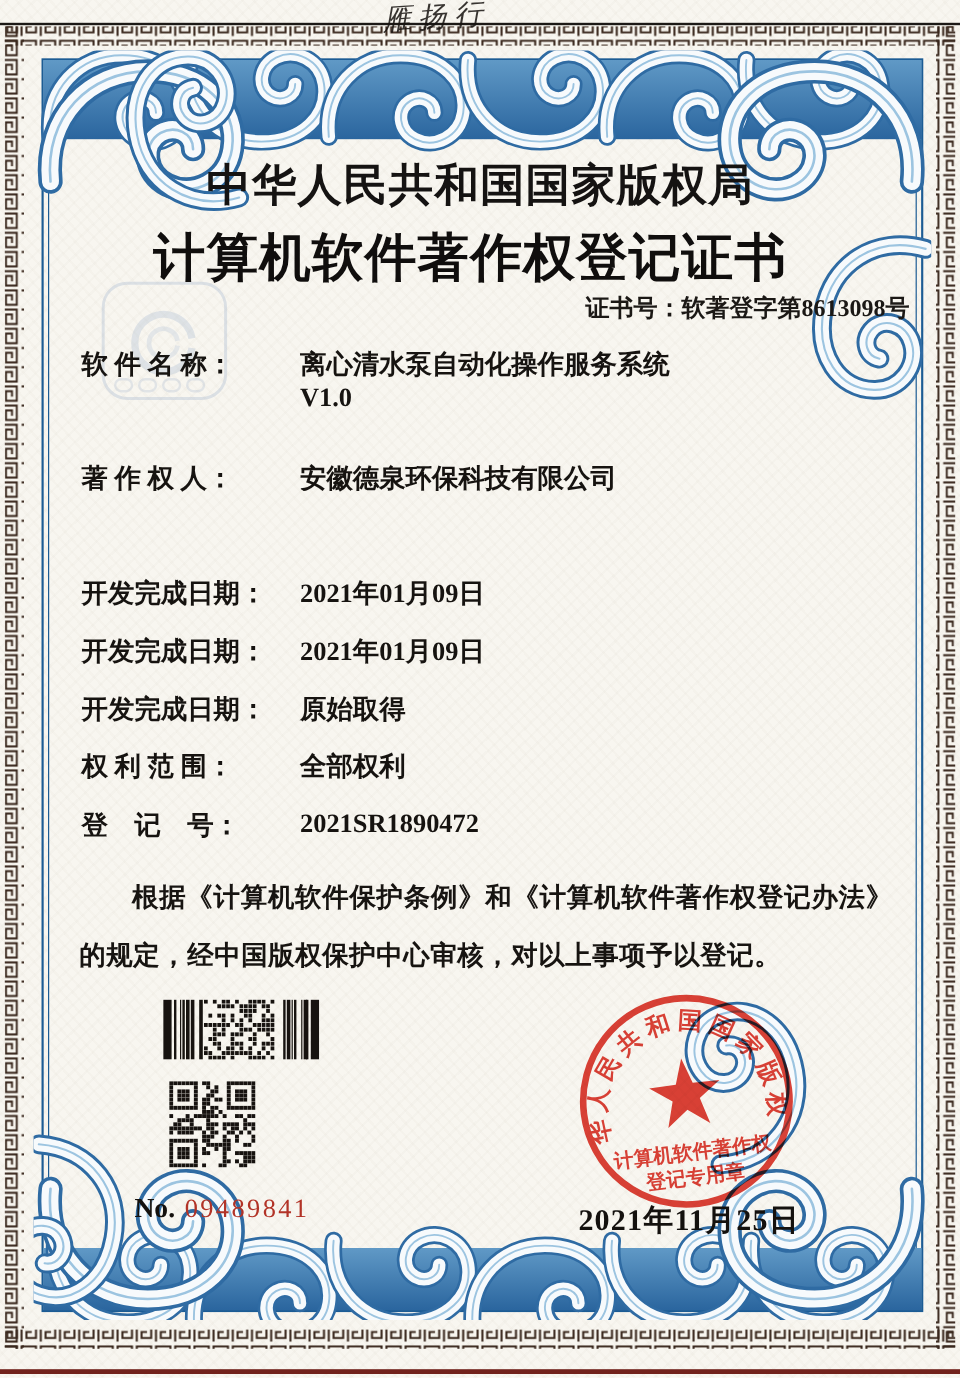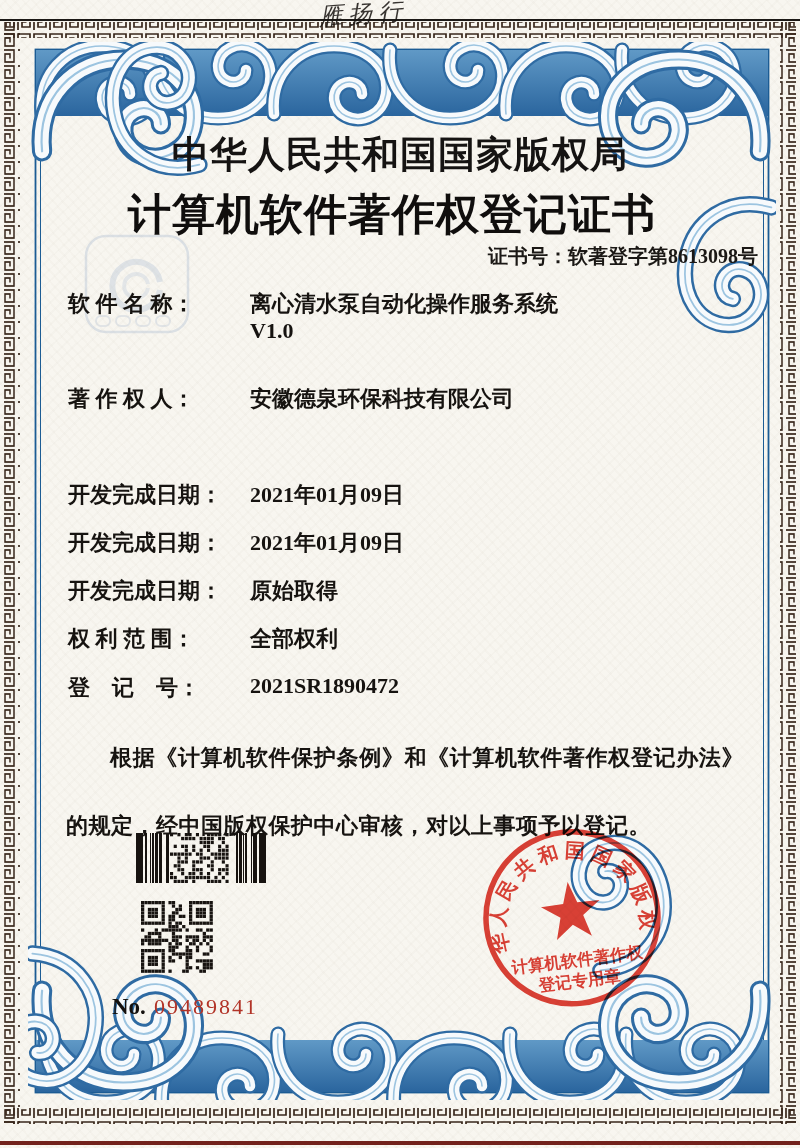--- a/index.html
+++ b/index.html
@@ -17,21 +17,21 @@
   .authority{left:0;top:130px;width:800px;text-align:center;font-size:37px;font-weight:700;
       letter-spacing:1px;color:#151312;}
   .cert-title{left:0;top:186px;width:784px;text-align:center;font-size:43px;font-weight:800;
       letter-spacing:1px;color:#100e0d;}
   .cert-no-line{left:488px;top:243px;font-size:20px;font-weight:700;color:#1b1815;white-space:nowrap;}
   .cert-no-line .v{margin-left:0;}
   .field{font-size:22px;font-weight:700;color:#161310;white-space:nowrap;}
   .field .label{position:absolute;left:68px;}
   .field .value{position:absolute;left:250px;}
   .paragraph{left:66px;top:724px;width:678px;font-size:22px;font-weight:700;color:#171411;
-      line-height:68px;text-indent:2em;letter-spacing:.5px;text-align:justify;}
+      line-height:48px;text-indent:2em;letter-spacing:.5px;text-align:justify;}
   .serial{left:112px;top:994px;font-size:23px;color:#14110e;font-weight:700;white-space:nowrap;}
   .serial .digits{font-family:Liberation Serif, serif;font-weight:400;font-size:22px;
       color:#b23327;letter-spacing:2px;margin-left:8px;}
   .issue-date{left:482px;top:1000px;font-size:25px;font-weight:600;color:#14110e;letter-spacing:1px;}
   .seal-wrap{left:478px;top:826px;width:184px;height:184px;transform:rotate(-7deg);
       opacity:.93;mix-blend-mode:multiply;}
   .watermark{left:82px;top:232px;width:110px;height:104px;opacity:.38;}
 </style>
 </head>
 <body>
@@ -525,14 +525,15 @@
     </defs>
     <circle cx="94" cy="92" r="86" fill="none" stroke="#dc3328" stroke-width="5.5"></circle>
     <polygon points="94,56 101.1,77.3 123.5,77.7 105.4,90.7 111.6,112.3 94,99 76.4,112.3 82.6,90.7 64.5,77.7 86.9,77.3" fill="#dc3328"></polygon>
     <text font-size="20" fill="#dc3328" font-weight="700" letter-spacing="5" font-family="Liberation Serif, DejaVu Serif, serif">
       <textPath href="#sealArc" startOffset="50%" text-anchor="middle">中华人民共和国国家版权局</textPath>
     </text>
     <text x="94" y="140" font-size="16.5" fill="#dc3328" font-weight="700" text-anchor="middle" font-family="Liberation Serif, DejaVu Serif, serif">计算机软件著作权</text>
     <text x="94" y="161" font-size="16.5" fill="#dc3328" font-weight="700" text-anchor="middle" font-family="Liberation Serif, DejaVu Serif, serif">登记专用章</text>
   </svg>
 
+  <div class="abs issue-date">2021年11月25日</div>
 
 </div>
 
 </body></html>

